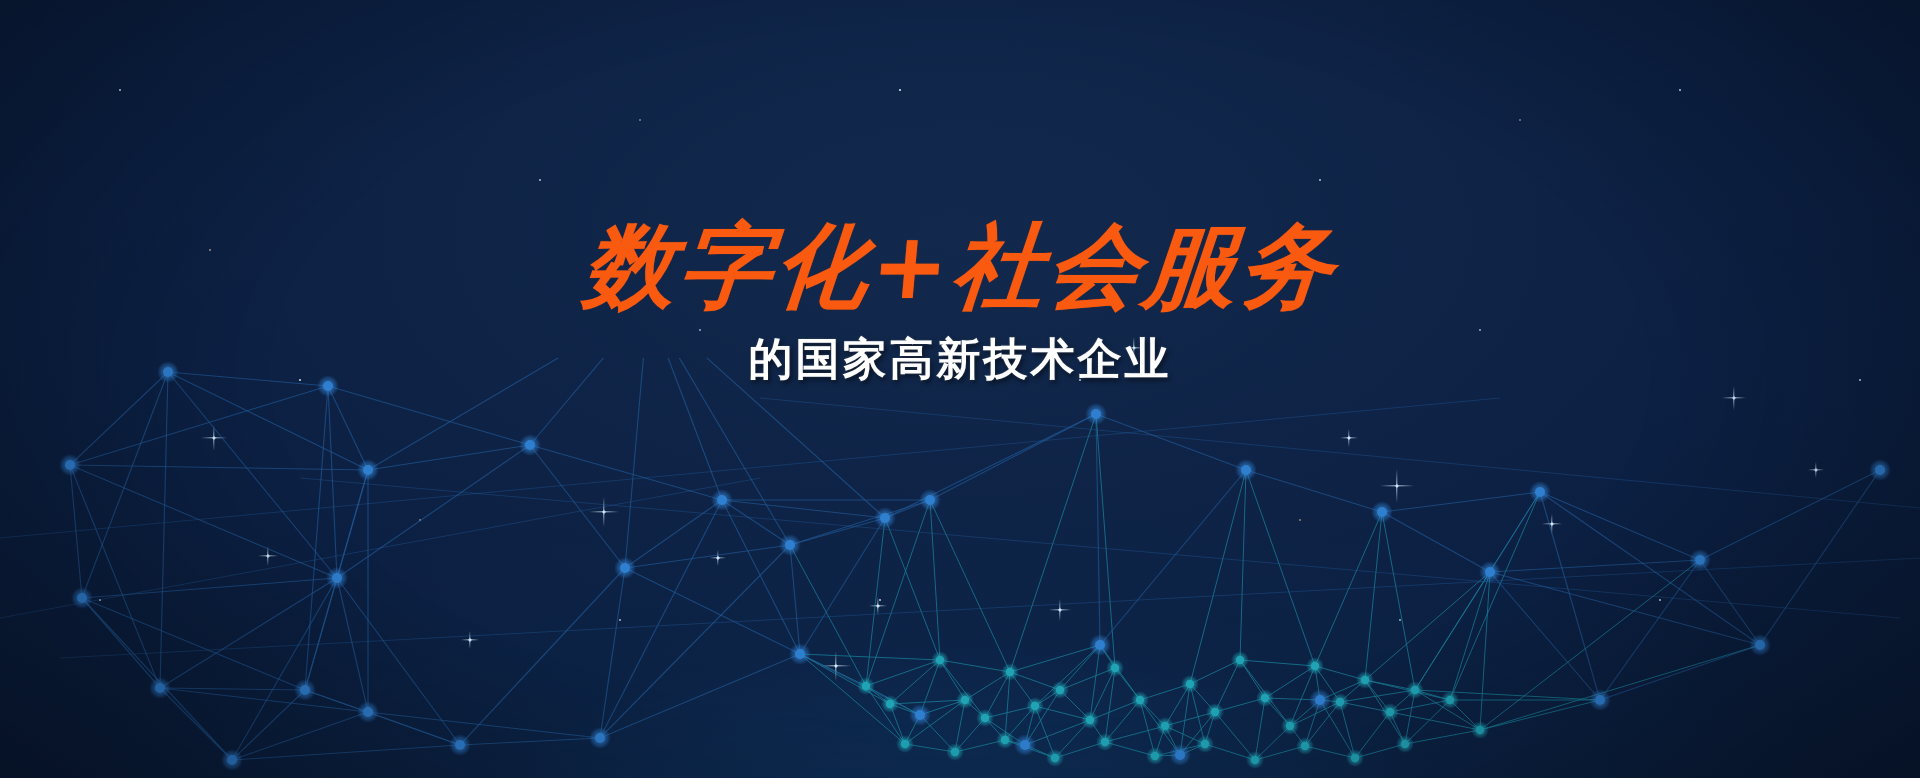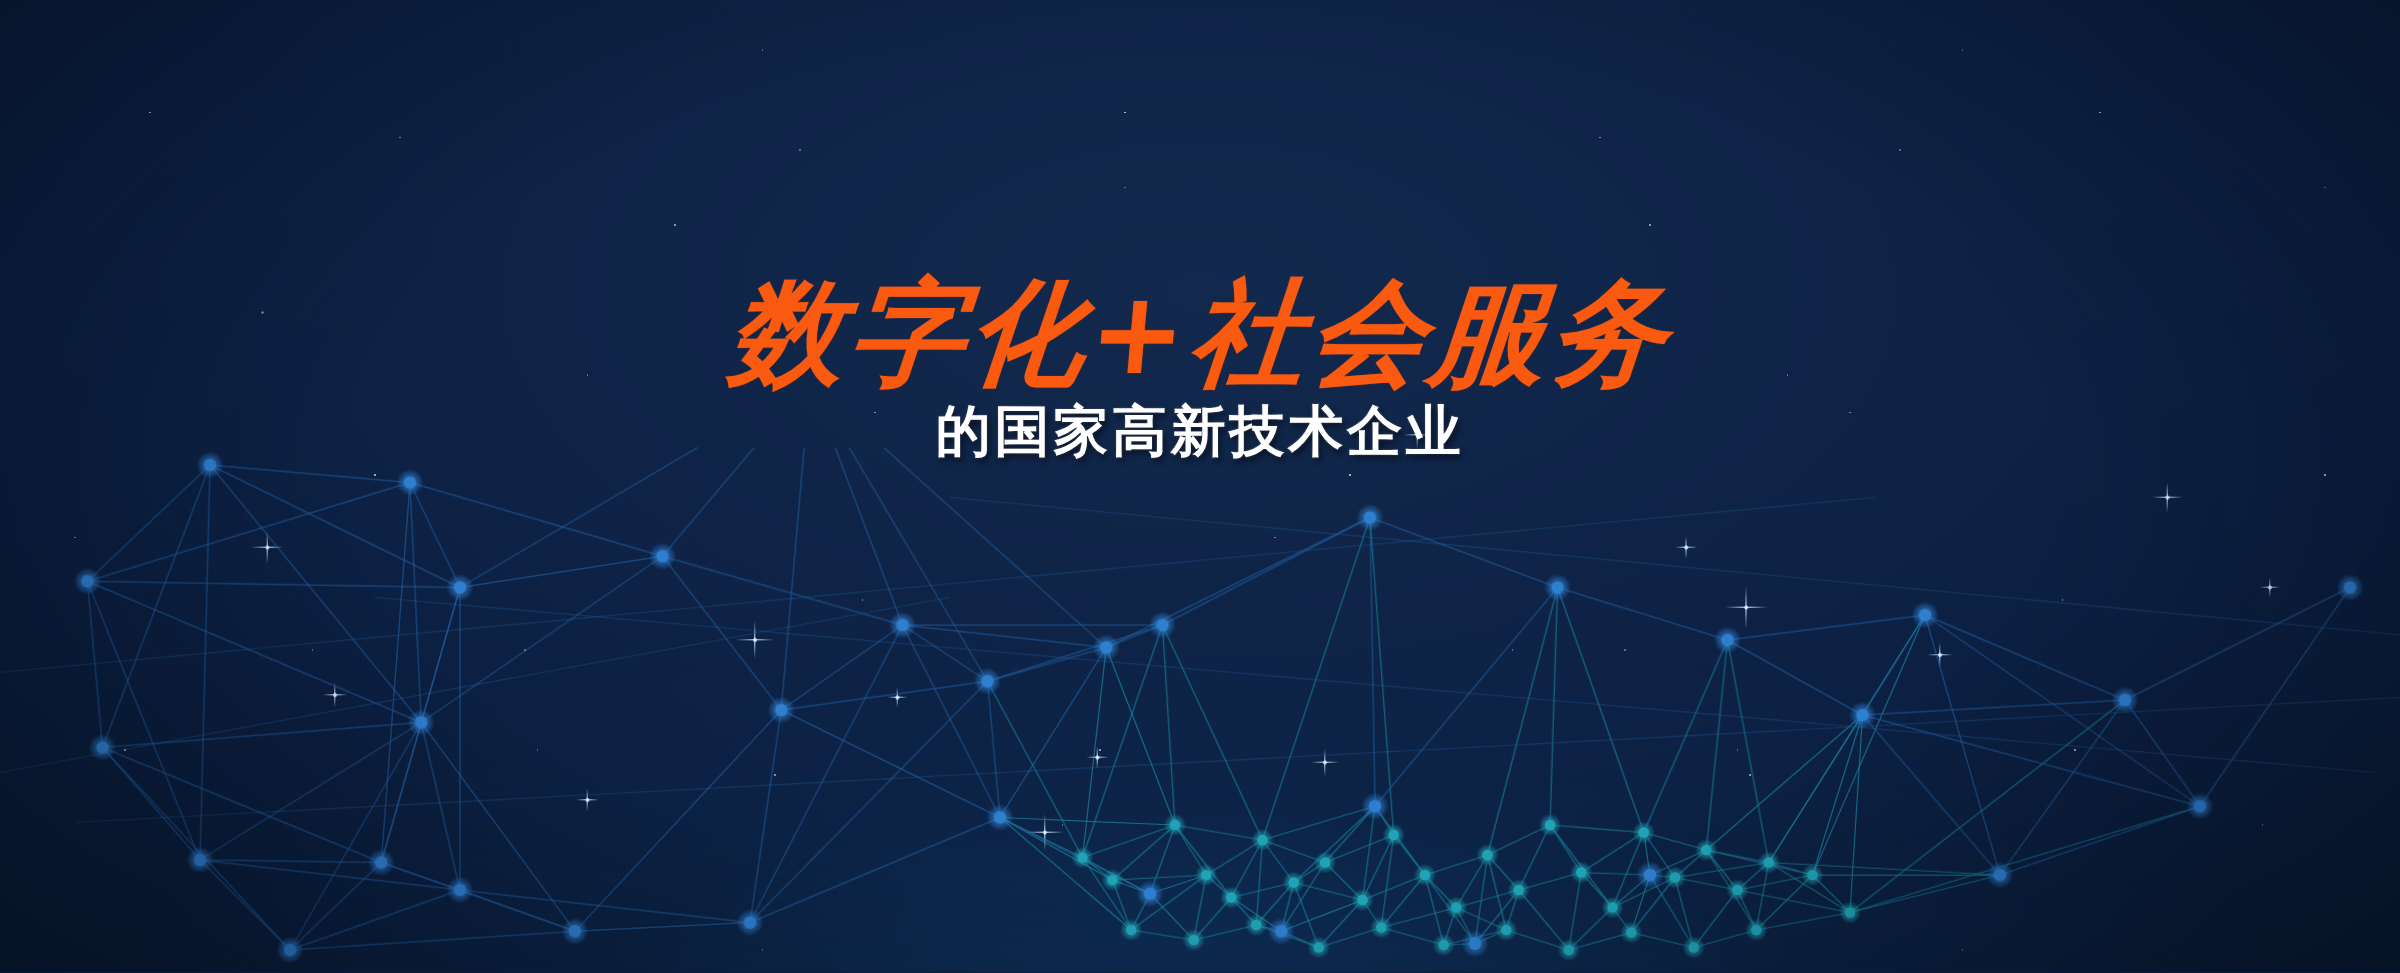--- a/index.html
+++ b/index.html
@@ -89,20 +89,21 @@
     font-size:92px;
     line-height:1.06;
     letter-spacing:4px;
     color:#fa5a0f;
     font-style:italic;
     transform:skewX(-5deg);
     text-shadow:0 0 1px rgba(250,90,15,.6);
     white-space:nowrap;
   }
   #subhead {
+    margin-top:14px;
     font-family:Liberation Sans, sans-serif;
     font-weight:700;
     font-size:44px;
     letter-spacing:3px;
     color:#ffffff;
     text-shadow:2px 3px 5px rgba(0,0,0,.55), 0 0 2px rgba(255,255,255,.25);
     white-space:nowrap;
   }
 
   

